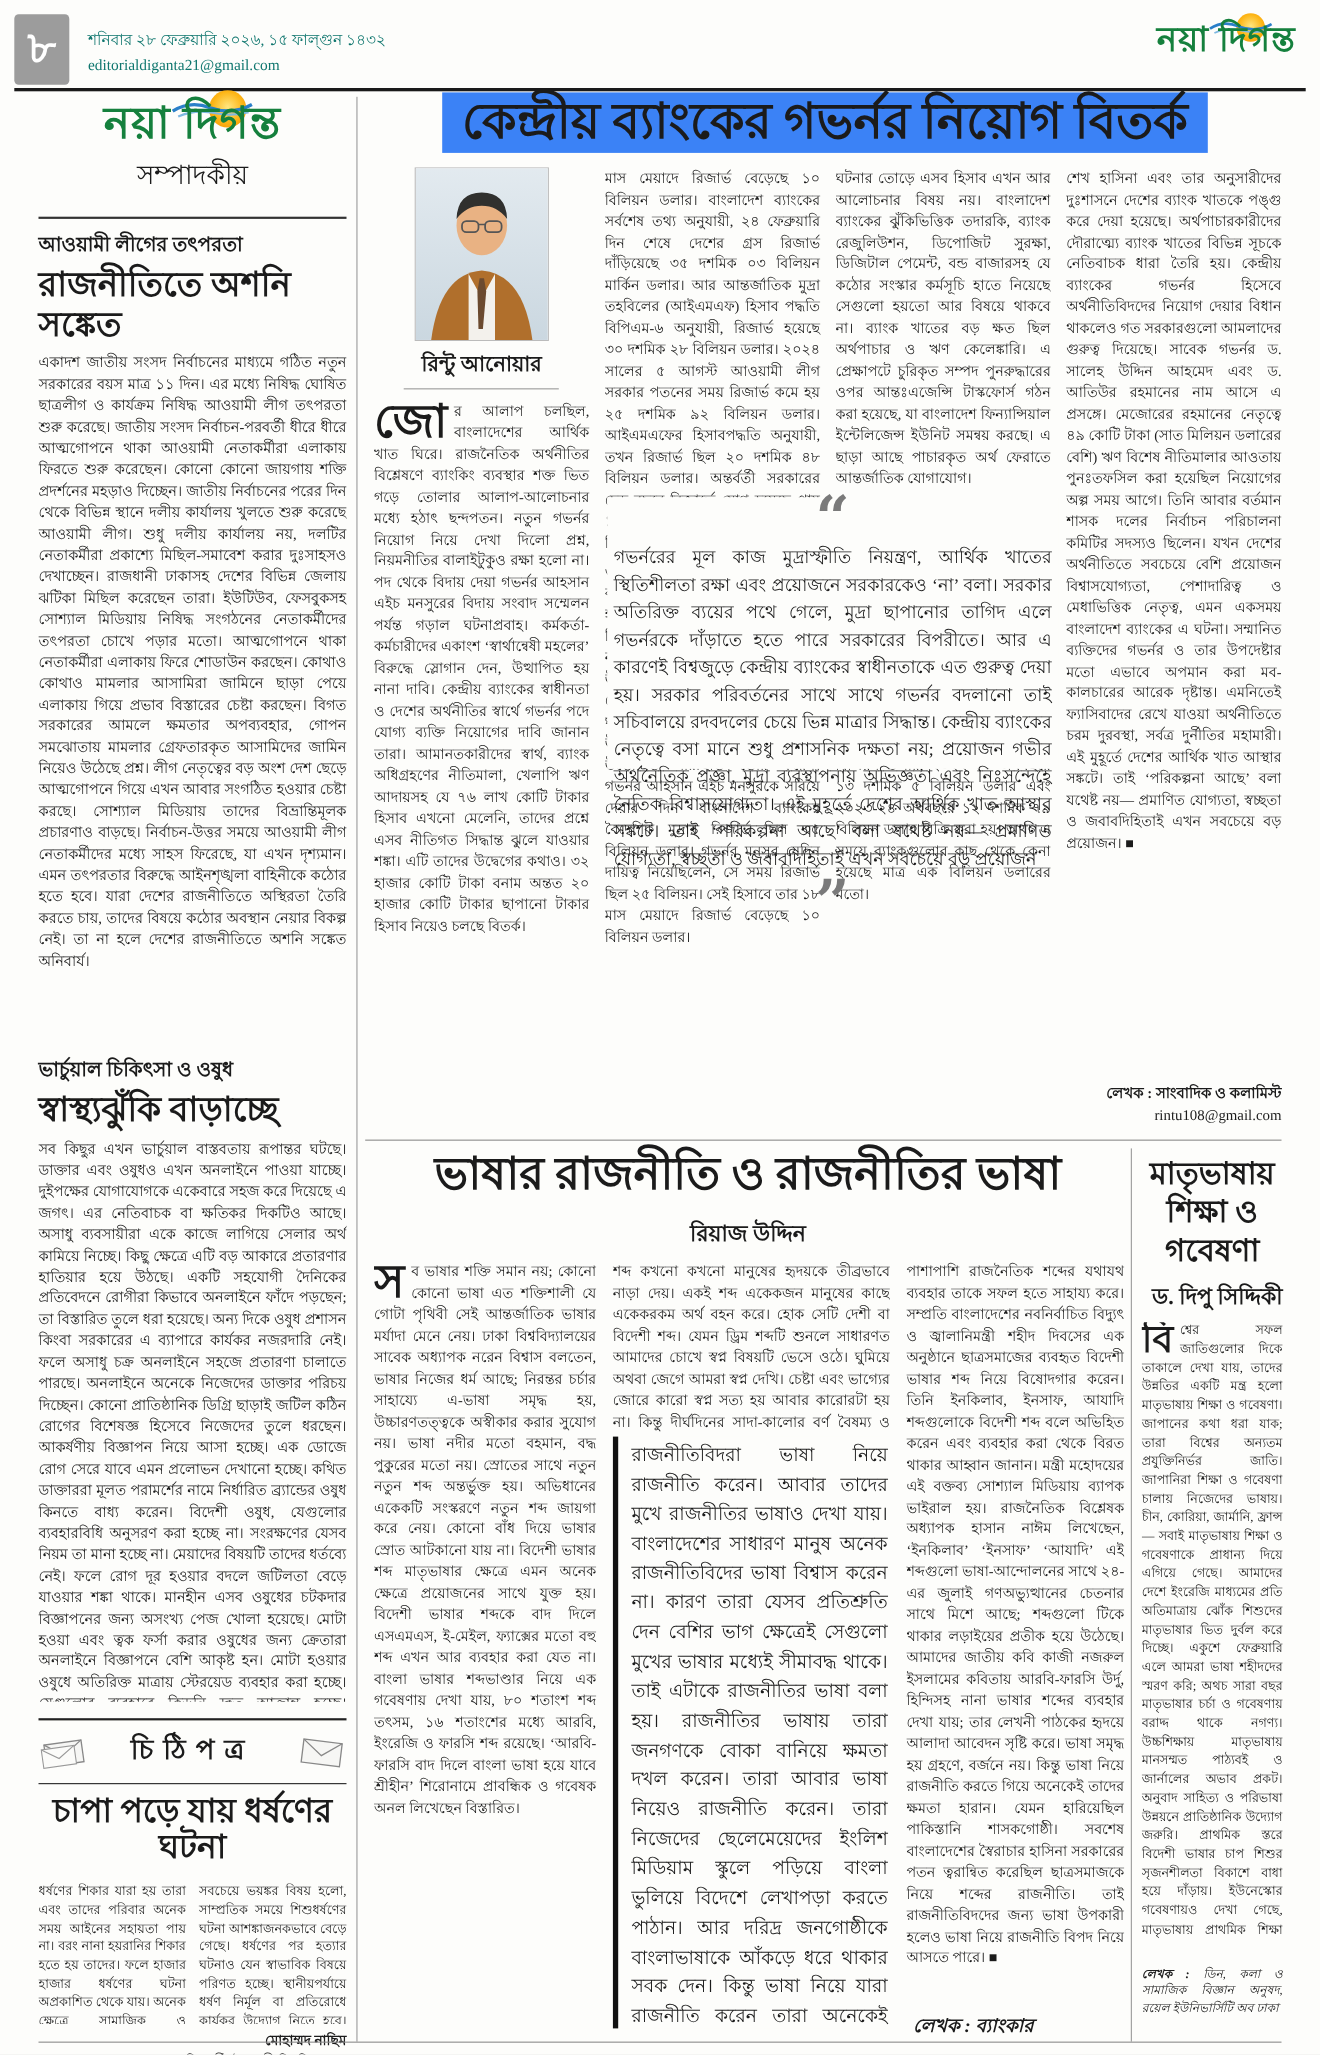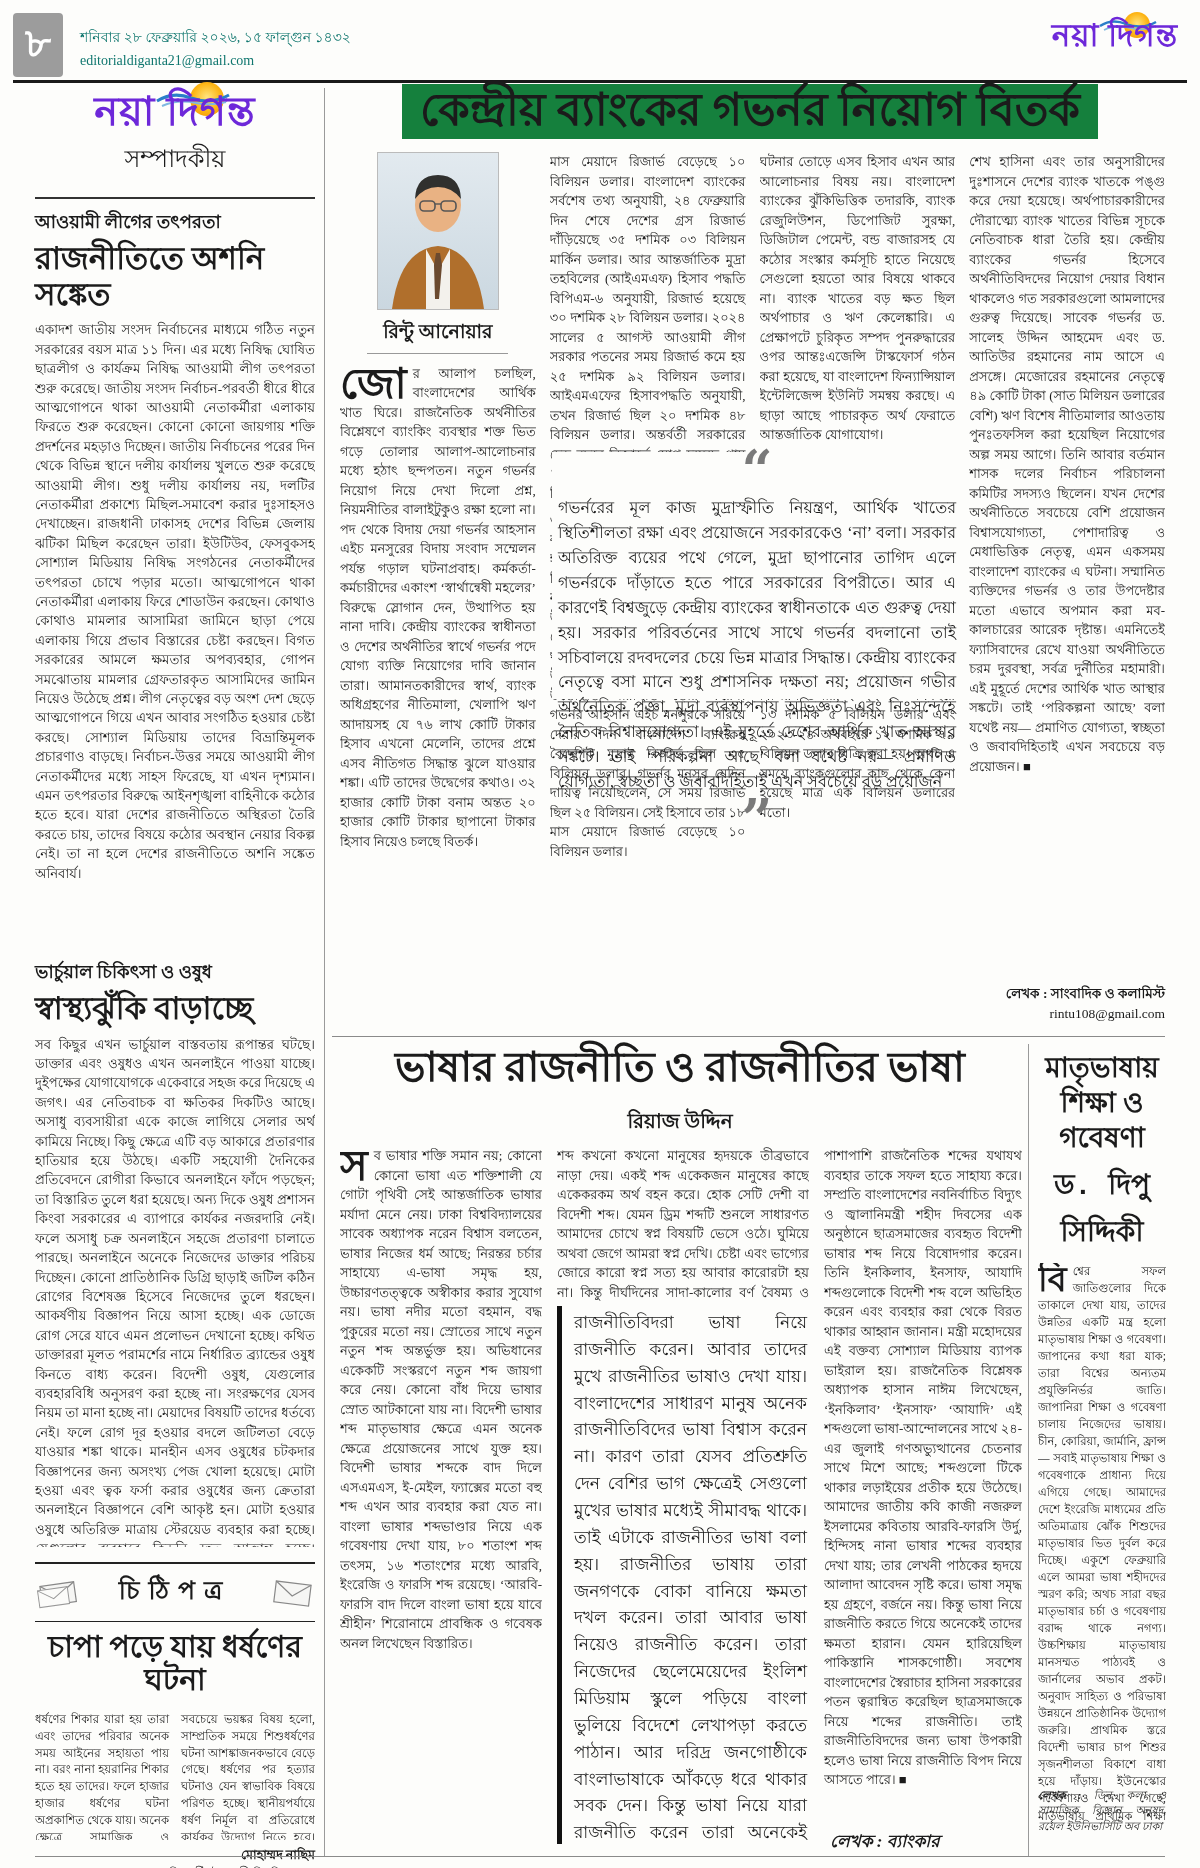--- a/index.html
+++ b/index.html
@@ -12,21 +12,21 @@
   
   .pgnum{left:13px;top:13px;width:50px;height:64px;background:#9c9c9c;border-radius:4px;
          color:#fff;font-size:40px;font-weight:bold;display:flex;align-items:center;justify-content:center;}
   .dateline{left:80px;top:26px;font-size:14px;line-height:1.65;color:#0f766e;}
   .toprule{left:13px;top:80px;width:1174px;height:2.5px;background:#1a1a1a;}
 
   
   .logo{position:relative;display:inline-block;font-weight:bold;letter-spacing:1px;line-height:1;}
   .logo .sun{position:absolute;border-radius:50%;background:radial-gradient(circle at 50% 45%, #ffe680 0%, #fdb515 55%, #f08a00 100%);z-index:0;}
   .logo .wave{position:absolute;z-index:1;}
-  .logo .txt{position:relative;z-index:2;color:#6d28d9;}
+  .logo .txt{position:relative;z-index:2;color:#15803d;}
   .logo-left{font-size:40px;}
   .logo-left .sun{width:34px;height:34px;left:96px;top:-10px;}
   .logo-left .wave{left:60px;top:-4px;}
   .logo-right{font-size:31px;}
   .logo-right .sun{width:26px;height:26px;left:72px;top:-8px;}
   .logo-right .wave{left:46px;top:-4px;}
 
   
   .leftcol-head{left:35px;top:92px;width:280px;text-align:center;}
   .section-label{font-size:24px;margin-top:8px;}
@@ -45,21 +45,21 @@
   .let-cols .c{flex:1;font-size:11.6px;line-height:1.45;}
   .let-sig{text-align:right;font-size:12.5px;line-height:1.5;margin-top:6px;}
   .let-sig .nm{font-weight:bold;}
 
   
   .vdiv{background:#9a9a9a;width:1px;}
   .hrule{background:#8a8a8a;height:1px;}
 
   
   .lead-head{left:335px;top:86px;width:830px;text-align:center;font-size:45px;font-weight:bold;line-height:1.1;}
-  .hl{background:#15803d;padding:1px 18px 4px 18px;}
+  .hl{background:#3b82f6;padding:1px 18px 4px 18px;}
   .lead-cols{left:340px;top:152px;width:825px;height:878px;display:flex;gap:14px;overflow:hidden;}
   .lead-cols .col{flex:1;font-size:13px;line-height:1.5;text-align:justify;overflow:hidden;}
   .photo{width:120px;height:156px;margin:0 auto 8px auto;border:1px solid #bbb;}
   .byline{text-align:center;font-size:19px;font-weight:bold;margin:4px 0 2px 0;}
   .by-rule{width:72%;height:1px;background:#999;margin:6px auto 10px auto;}
   .dc{float:left;font-size:42px;line-height:0.85;font-weight:bold;padding:3px 6px 0 0;}
   .pq{left:552px;top:452px;width:402px;height:247px;background:#fdfdfb;text-align:center;padding:0 4px;}
   .pq .qm{font-size:54px;line-height:0.7;color:#7a7a7a;font-weight:bold;font-family:"DejaVu Serif",serif;}
   .pq .qtxt{font-size:16px;line-height:1.56;text-align:justify;margin:6px 2px;}
   .lead-credit{left:930px;top:984px;width:235px;text-align:right;font-size:13.5px;line-height:1.5;}
@@ -75,21 +75,21 @@
   .lc2{flex:0 0 252px;}
   .lc3{flex:1;}
   .langbox{border-left:5px solid #111;padding:4px 2px 4px 12px;margin-top:4px;font-size:17px;line-height:1.58;
            height:530px;overflow:hidden;background:#fdfdfb;}
   .lang-credit{left:830px;top:1828px;width:190px;text-align:left;font-size:17px;font-style:italic;font-weight:bold;}
 
   
   .vdiv-right{left:1028px;top:1044px;height:812px;}
   .mom{left:1038px;top:1050px;width:128px;}
   .mom-head{font-size:28px;font-weight:bold;text-align:center;line-height:1.25;}
-  .mom-by{font-size:28px;font-weight:bold;text-align:center;margin:8px 0 6px 0;font-family:Liberation Mono, monospace;}
+  .mom-by{font-size:20px;font-weight:bold;text-align:right;margin:8px 0 6px 0;}
   .mom-body{font-size:11.5px;line-height:1.48;text-align:justify;height:560px;overflow:hidden;}
   .mom .dc{font-size:34px;}
   .mom-credit{left:1038px;top:1788px;width:128px;font-size:11px;font-style:italic;text-align:justify;line-height:1.4;}
   .mom-credit .b{font-weight:bold;}
 
   .botrule{left:35px;top:1856px;width:1130px;}
   .env{display:inline-block;}
 </style>
 </head>
 <body>

